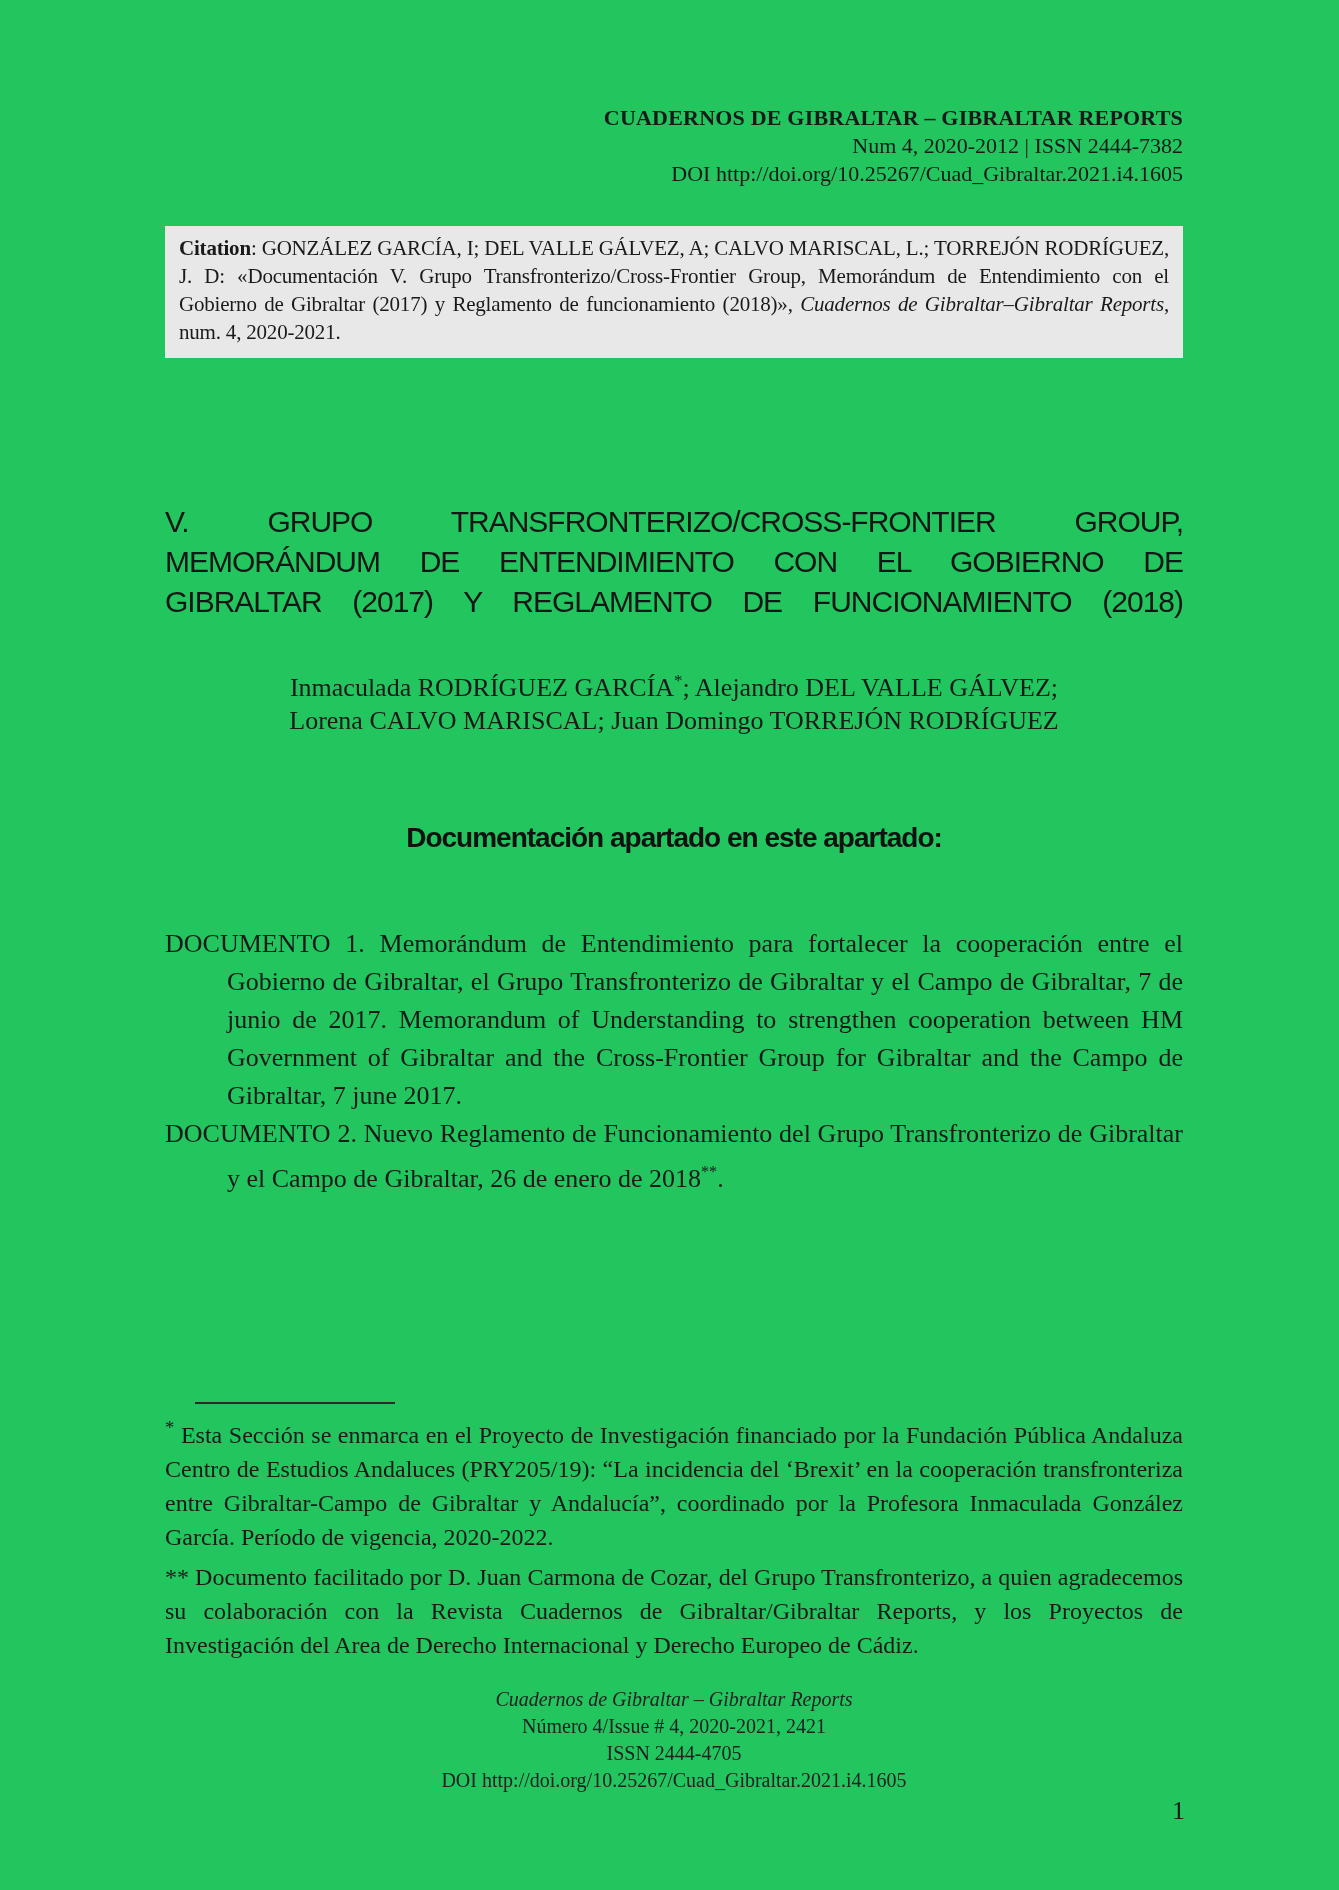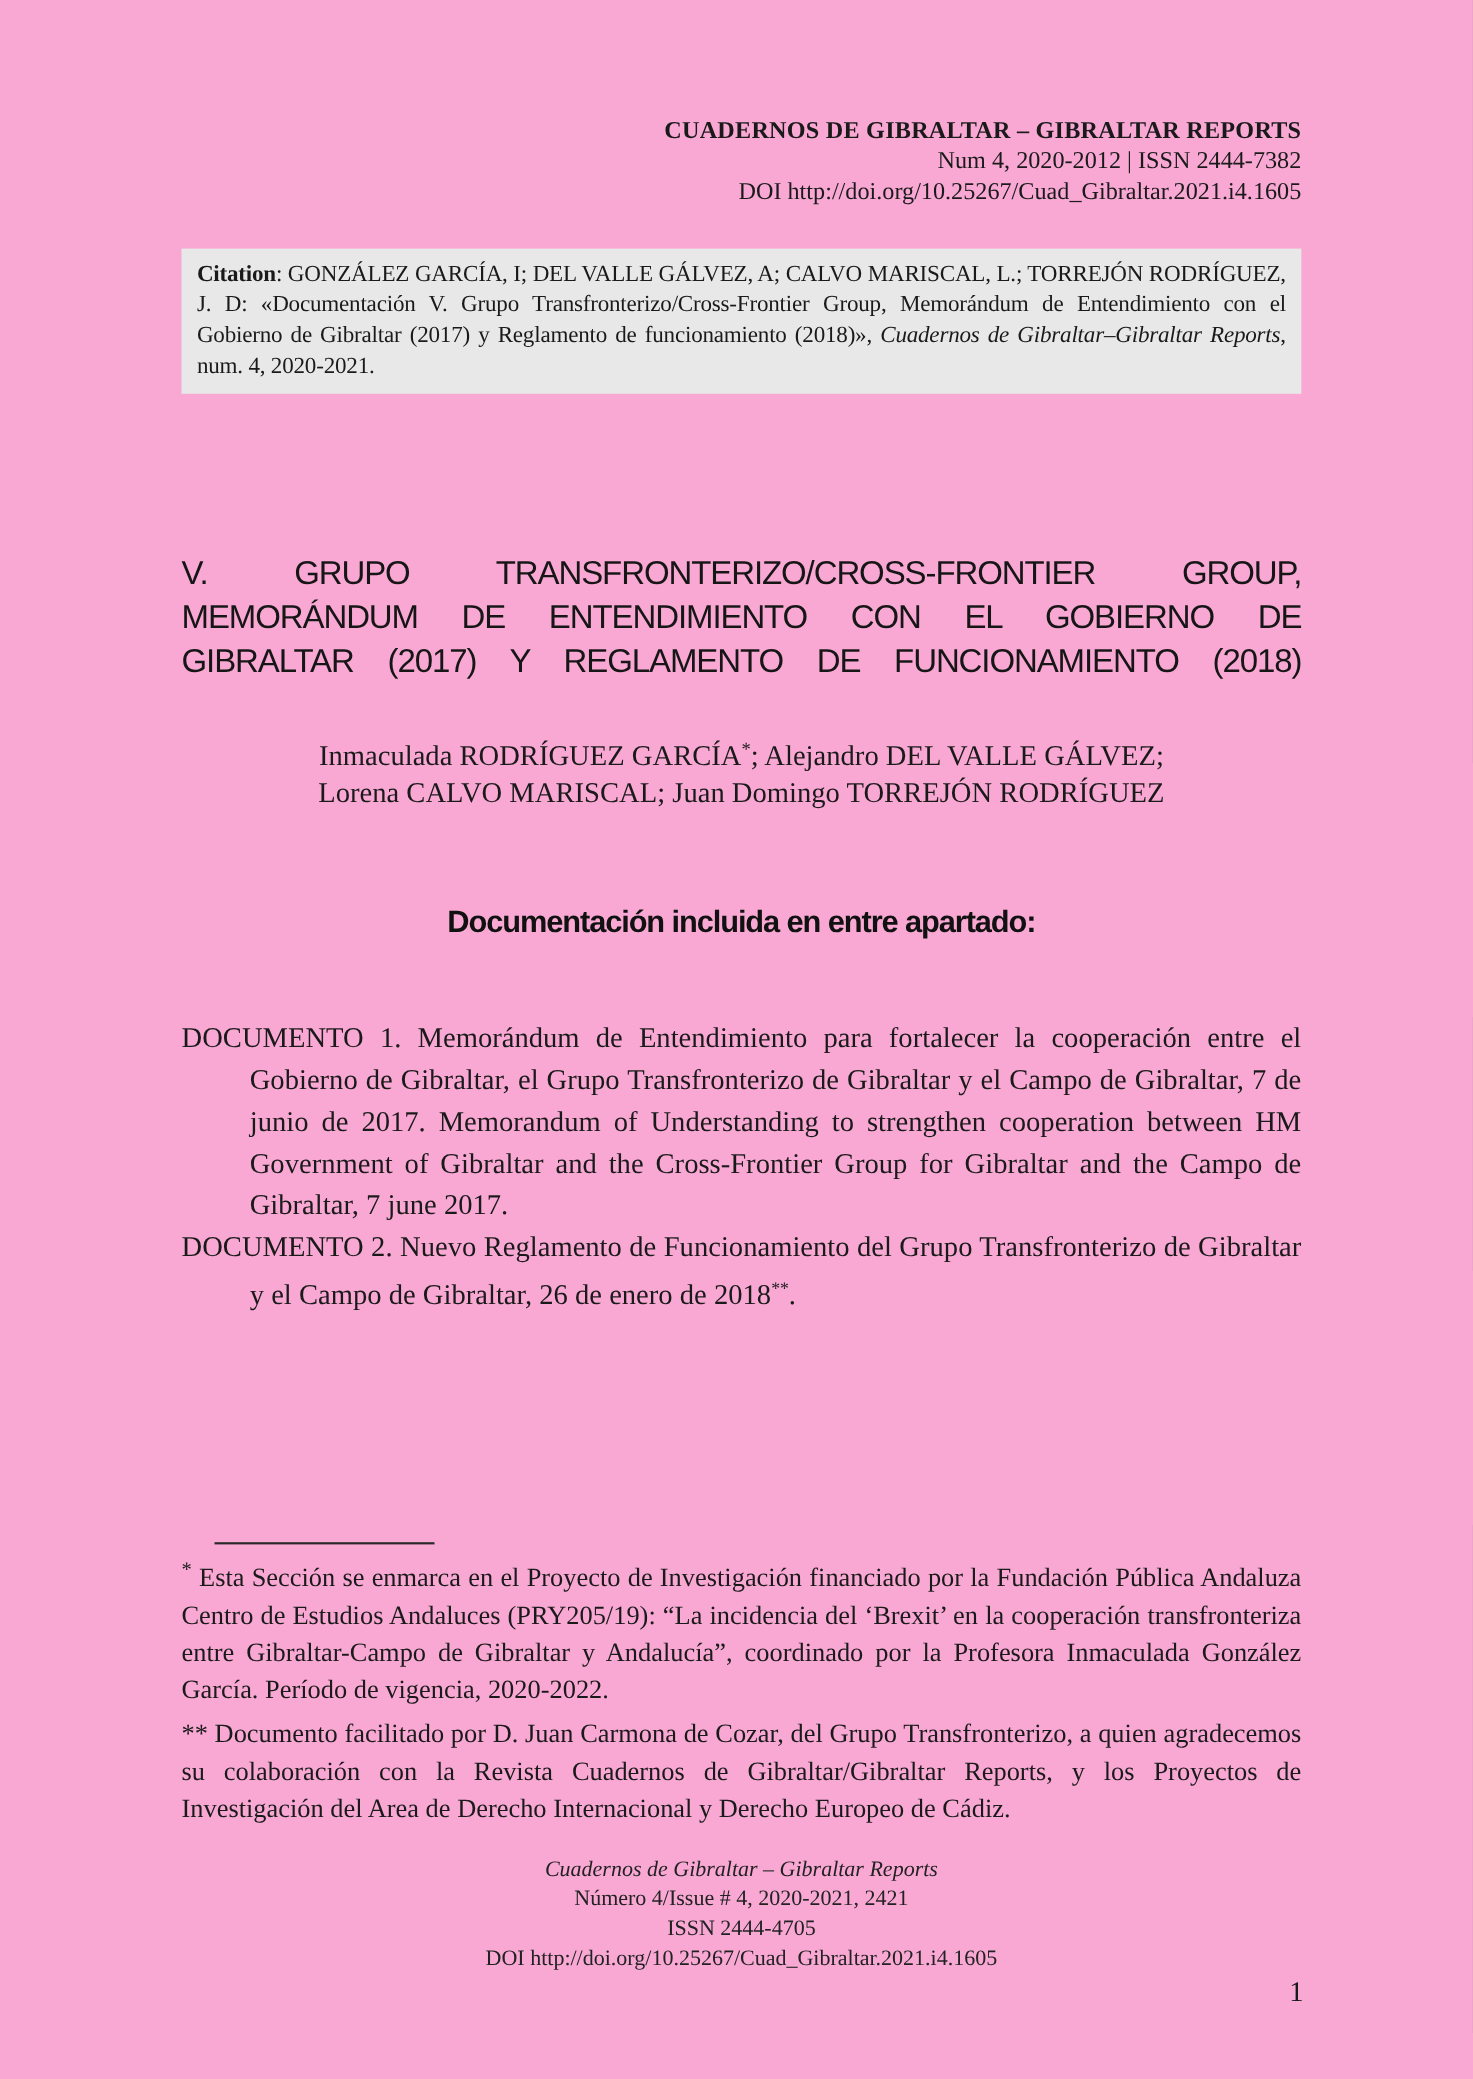--- a/index.html
+++ b/index.html
@@ -1,21 +1,21 @@
 <!DOCTYPE html>
 <html><head>
 <meta charset="utf-8">
 <style>
   html, body { margin: 0; padding: 0; background: #888; }
   .page {
     position: relative;
     width: 1339px;
     height: 1890px;
     margin: 0 auto;
-    background: #f9a8d4;
+    background: #22c55e;
     color: #1a1a1a;
     font-family: "Liberation Serif", serif;
     overflow: hidden;
   }
   .abs { position: absolute; left: 165px; width: 1018px; }
 
   
   .journal-header { top: 104px; text-align: right; font-size: 22px; line-height: 28px; }
   .journal-header .jtitle { font-weight: bold; letter-spacing: 0.2px; }
 
@@ -104,21 +104,21 @@
     <div class="tline">V. GRUPO TRANSFRONTERIZO/CROSS-FRONTIER GROUP,</div>
     <div class="tline">MEMORÁNDUM DE ENTENDIMIENTO CON EL GOBIERNO DE</div>
     <div class="tline">GIBRALTAR (2017) Y REGLAMENTO DE FUNCIONAMIENTO (2018)</div>
   </div>
 
   <div class="abs authors-block">
     <div><span>Inmaculada RODRÍGUEZ GARCÍA</span><sup>*</sup><span>; Alejandro DEL VALLE GÁLVEZ;</span></div>
     <div>Lorena CALVO MARISCAL; Juan Domingo TORREJÓN RODRÍGUEZ</div>
   </div>
 
-  <div class="abs section-heading">Documentación incluida en entre apartado:</div>
+  <div class="abs section-heading">Documentación apartado en este apartado:</div>
 
   <div class="abs document-list">
     <p class="doc-item">DOCUMENTO 1. Memorándum de Entendimiento para fortalecer la cooperación entre el Gobierno de Gibraltar, el Grupo Transfronterizo de Gibraltar y el Campo de Gibraltar, 7 de junio de 2017. Memorandum of Understanding to strengthen cooperation between HM Government of Gibraltar and the Cross-Frontier Group for Gibraltar and the Campo de Gibraltar, 7 june 2017.</p>
     <p class="doc-item"><span>DOCUMENTO 2. Nuevo Reglamento de Funcionamiento del Grupo Transfronterizo de Gibraltar y el Campo de Gibraltar, 26 de enero de 2018</span><sup>**</sup><span>.</span></p>
   </div>
 
   <div class="abs footnotes">
     <hr class="footnote-separator">
     <p class="fn"><span class="fn-marker">*</span><span> Esta Sección se enmarca en el Proyecto de Investigación financiado por la Fundación Pública Andaluza Centro de Estudios Andaluces (PRY205/19): “La incidencia del ‘Brexit’ en la cooperación transfronteriza entre Gibraltar-Campo de Gibraltar y Andalucía”, coordinado por la Profesora Inmaculada González García. Período de vigencia, 2020-2022.</span></p>
     <p class="fn"><span>**</span><span> Documento facilitado por D. Juan Carmona de Cozar, del Grupo Transfronterizo, a quien agradecemos su colaboración con la Revista Cuadernos de Gibraltar/Gibraltar Reports, y los Proyectos de Investigación del Area de Derecho Internacional y Derecho Europeo de Cádiz.</span></p>

